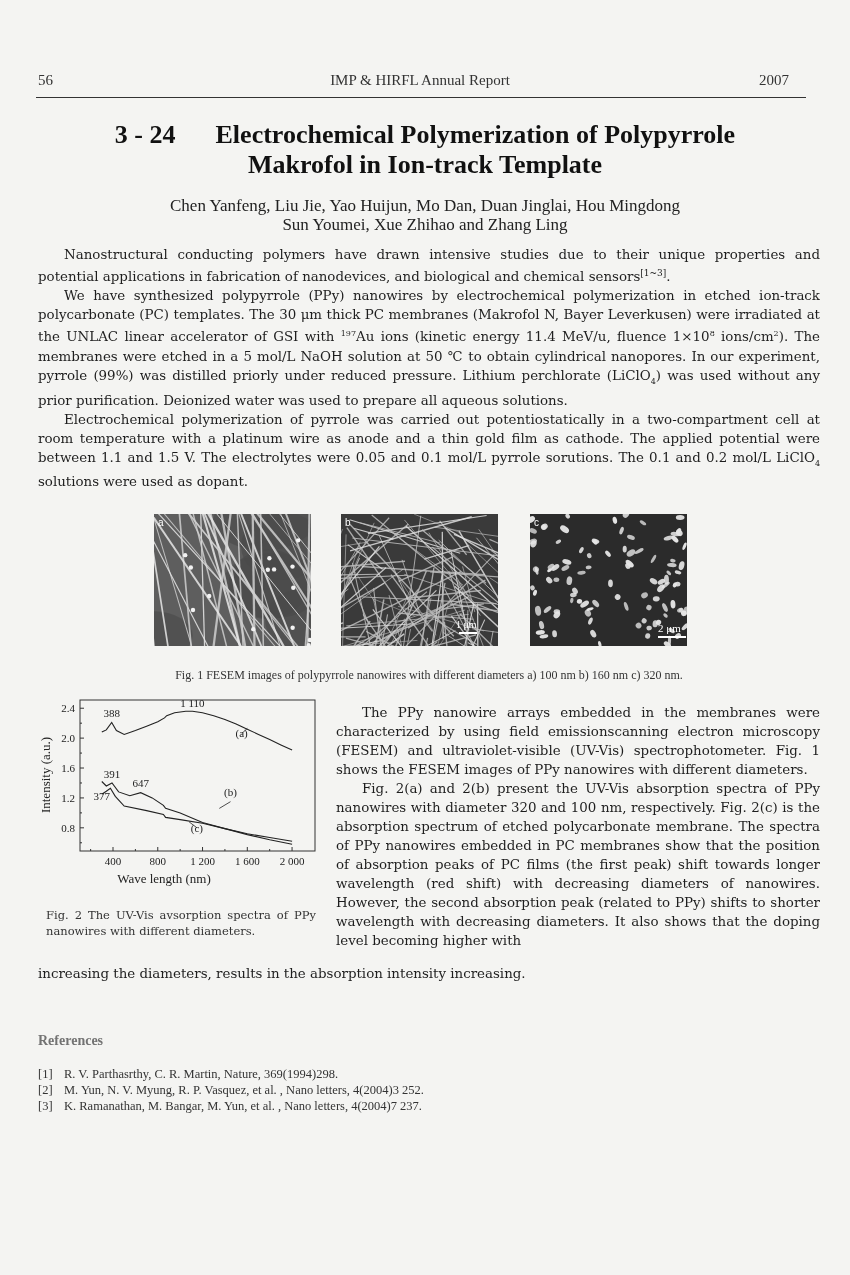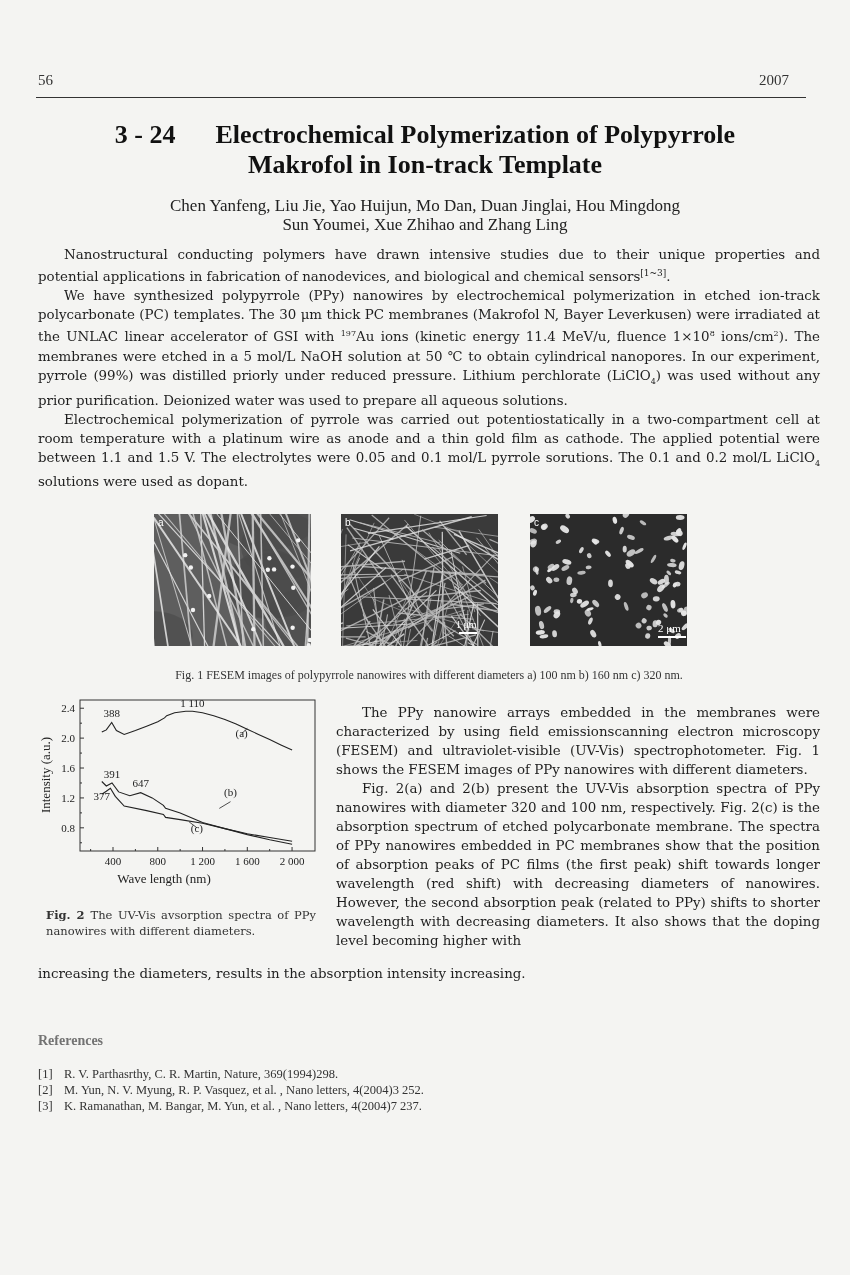--- a/index.html
+++ b/index.html
@@ -17,33 +17,34 @@
   .body-text { font-size:13.4px; line-height:19px; text-align:justify; color:#1e1e1e; }
   .body-text p { margin:0; text-indent:26px; text-align-last:left; }
   .main-text { top:245px; left:38px; width:782px; }
   .fig1 { top:514px; left:154px; width:550px; height:132px; }
   .sem { position:absolute; top:0; width:157px; height:132px; overflow:hidden; }
   .sem svg { display:block; }
   .fig1-cap { top:668px; left:38px; width:782px; text-align:center; font-family:"Liberation Serif", serif; font-size:12px; color:#333; }
   .chart { top:695px; left:30px; width:300px; height:200px; }
   .chart text { font-family:"Liberation Serif", serif; fill:#222; }
   .fig2-cap { top:907px; left:46px; width:270px; font-size:11.5px; line-height:16px; color:#333; text-align:justify; }
-  .fig2-cap .lbl { margin-right:6px;font-weight:bold; }
+  .fig2-cap .lbl { margin-right:6px; }
   .right-text { top:703px; left:336px; width:484px; }
   .tail { top:964px; left:38px; width:520px; font-size:13.4px; line-height:19px; color:#1e1e1e; white-space:nowrap; }
   .refs-h { top:1033px; left:38px; font-family:"Liberation Serif", serif; font-weight:bold; font-size:14px; color:#737373; }
   .refs { top:1066px; left:38px; width:700px; font-family:"Liberation Serif", serif; font-size:12.5px; line-height:16px; color:#333; }
   .refs .ref { white-space:nowrap; }
   .refs .rn { display:inline-block; width:26px; }
 </style>
 </head>
 <body>
 
 <div class="abs header">
   <span class="pg">56</span>
+  <span class="jr">IMP &amp; HIRFL Annual Report</span>
   <span class="yr">2007</span>
 </div>
 <div class="abs rule"></div>
 
 <div class="abs title">
   <div><span class="num">3 - 24</span><span>Electrochemical Polymerization of Polypyrrole</span></div>
   <div>Makrofol in Ion-track Template</div>
 </div>
 <div class="abs authors">
   <div>Chen Yanfeng, Liu Jie, Yao Huijun, Mo Dan, Duan Jinglai, Hou Mingdong</div>

